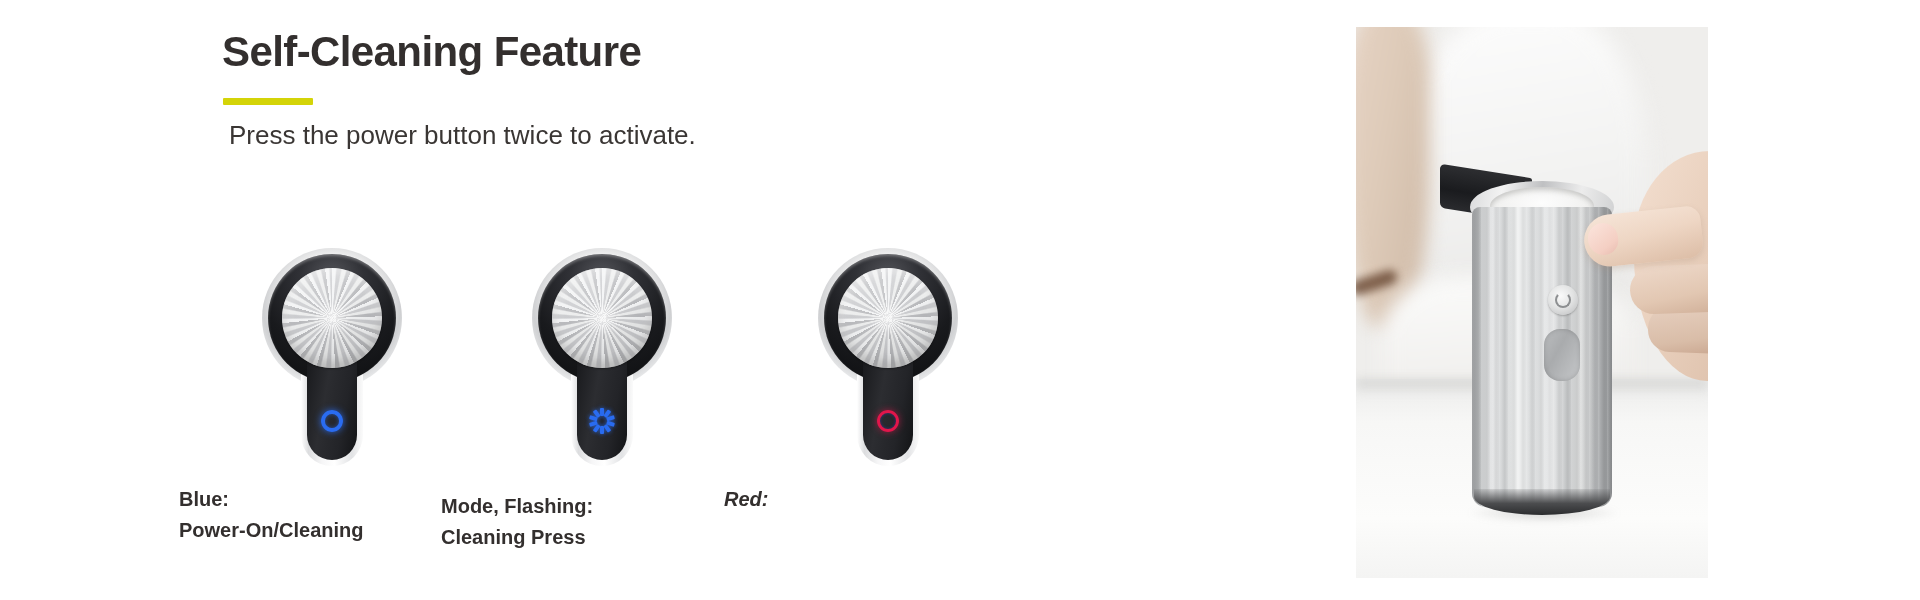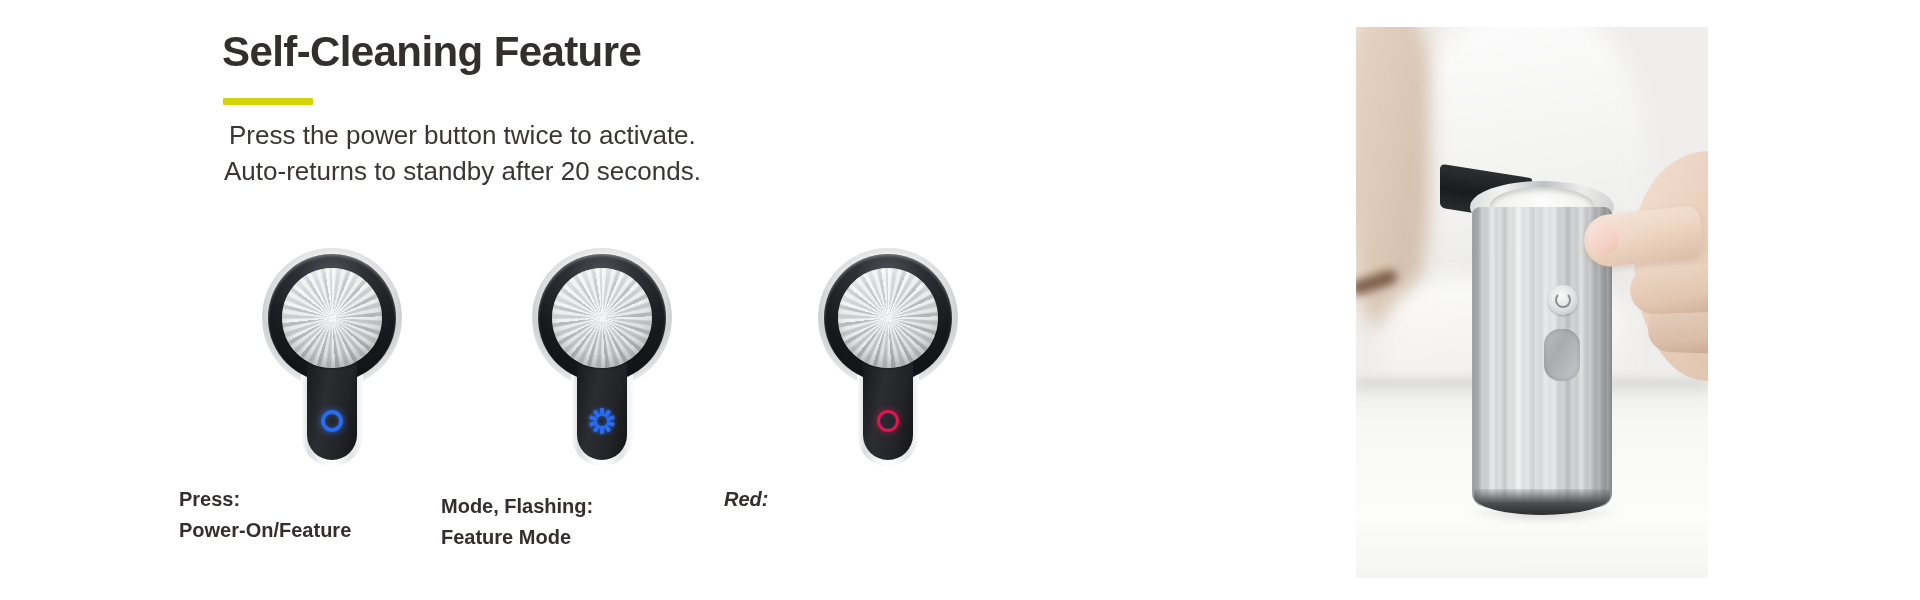--- a/index.html
+++ b/index.html
@@ -517,43 +517,42 @@
 <div class="page">
 
   <div class="left-col">
 
     <div class="heading">Self-Cleaning Feature</div>
 
     <div class="heading-rule"></div>
 
     <div class="subtext">
       <span class="line indent">Press the power button twice to activate.</span>
-      <span class="line">Auto-returns to standby after 20 seconds.</span>
     </div>
 
     <div class="diagram-row">
 
       <div class="diagram-item pos-1">
         <div class="fob">
           <div class="fob-trim">
             <div class="trim-head"></div>
             <div class="trim-stem"></div>
           </div>
           <div class="fob-body">
             <div class="body-head"></div>
             <div class="body-stem"></div>
           </div>
           <div class="fob-disc"></div>
           <div class="fob-led">
             <div class="led-ring blue"></div>
           </div>
         </div>
         <div class="caption">
-          <span class="cap-line">Press:</span>
-          <span class="cap-line">Power-On/Feature</span>
+          <span class="cap-line">Blue:</span>
+          <span class="cap-line">Power-On/Cleaning</span>
         </div>
       </div>
 
       <div class="diagram-item pos-2">
         <div class="fob">
           <div class="fob-trim">
             <div class="trim-head"></div>
             <div class="trim-stem"></div>
           </div>
           <div class="fob-body">
@@ -571,21 +570,21 @@
                 <div class="dash" style="background: rgb(42, 108, 240); transform: rotate(180deg) translateY(-9px);"></div>
                 <div class="dash" style="background: rgb(42, 108, 240); transform: rotate(216deg) translateY(-9px);"></div>
                 <div class="dash" style="background: rgb(42, 108, 240); transform: rotate(252deg) translateY(-9px);"></div>
                 <div class="dash" style="background: rgb(42, 108, 240); transform: rotate(288deg) translateY(-9px);"></div>
                 <div class="dash" style="background: rgb(42, 108, 240); transform: rotate(324deg) translateY(-9px);"></div>
               </div>
           </div>
         </div>
         <div class="caption">
           <span class="cap-line">Mode, Flashing:</span>
-          <span class="cap-line">Feature Mode</span>
+          <span class="cap-line">Cleaning Press</span>
         </div>
       </div>
 
       <div class="diagram-item pos-3">
         <div class="fob">
           <div class="fob-trim">
             <div class="trim-head"></div>
             <div class="trim-stem"></div>
           </div>
           <div class="fob-body">

